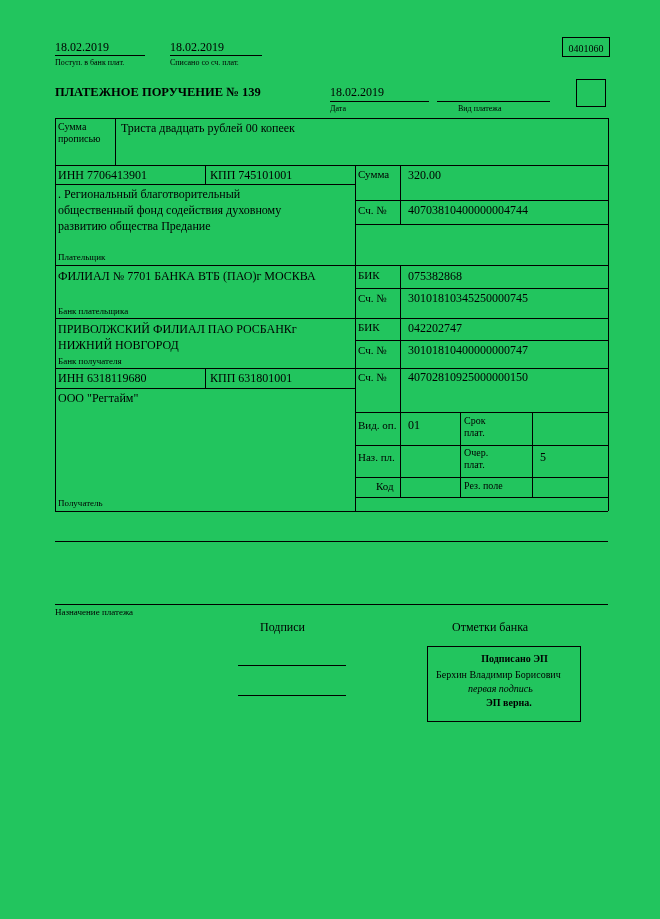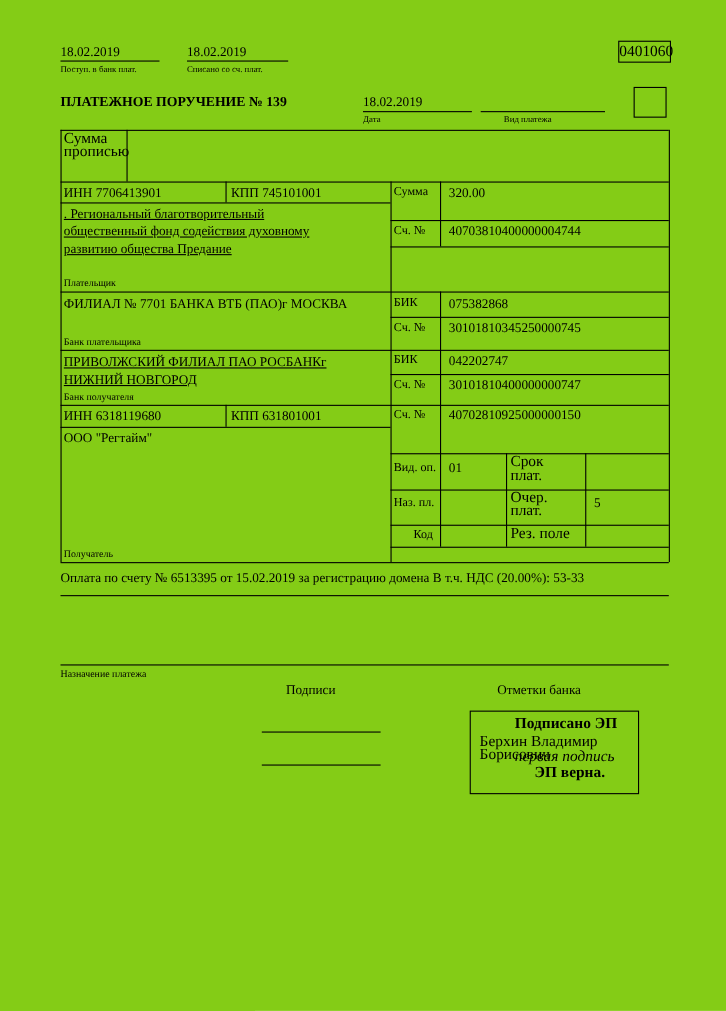--- a/index.html
+++ b/index.html
@@ -1,30 +1,30 @@
 <!DOCTYPE html>
 <html style="--stamp-color: #2222bb;"><head>
 <meta charset="utf-8">
 <style>
   * { margin:0; padding:0; box-sizing:border-box; }
   html,body { background:#ffffff; }
   .page {
-    position:relative; width:660px; height:919px; background:#84cc16;
+    position:relative; width:660px; height:919px; background:#22c55e;
     font-family:"Liberation Serif","DejaVu Serif",serif; color:#000; overflow:hidden;
   }
   .abs { position:absolute; white-space:pre-line; }
   .hl  { position:absolute; height:1px; background:#000; }
   .vl  { position:absolute; width:1px;  background:#000; }
   .box { position:absolute; border:1px solid #000; }
   .t12 { font-size:12px; line-height:14px; }
   .t11 { font-size:11px; line-height:13px; }
-  .t10 { font-size:14px; line-height:12px; }
+  .t10 { font-size:10px; line-height:12px; }
   .t9  { font-size:9px;  line-height:11px; }
   .t8  { font-size:8px;  line-height:10px; }
-  .lh16 { line-height:16px;text-decoration:underline; }
+  .lh16 { line-height:16px; }
   .b   { font-weight:bold; }
   .i   { font-style:italic;text-align:right; }
   .ctr { text-align:center; }
   .stamp-box {
     position:absolute; left:55px; top:618px; width:178px; height:132px;
     border:1px solid var(--stamp-color,#2222bb); color:var(--stamp-color,#2222bb);
   }
   .stamp-box .abs { color:var(--stamp-color,#2222bb); }
   .sig-box { position:absolute; left:427px; top:646px; width:154px; height:76px; border:1px solid #000; }
 </style>
@@ -48,20 +48,21 @@
   <div class="abs b" style="left:55px;top:85px;font-size:12.5px">ПЛАТЕЖНОЕ ПОРУЧЕНИЕ № 139</div>
   <div class="abs t12" style="left:330px;top:85px">18.02.2019</div>
   <div class="hl" style="left:330px;top:101px;width:99px"></div>
   <div class="abs t8" style="left:330px;top:104px">Дата</div>
   <div class="hl" style="left:437px;top:101px;width:113px"></div>
   <div class="abs t8" style="left:458px;top:104px">Вид платежа</div>
   <div class="box" style="left:576px;top:79px;width:30px;height:28px"></div>
 
   <div class="abs t10" style="left:58px;top:121px;width:55px">Сумма
 прописью</div>
+  <div class="abs t12" style="left:121px;top:121px">Триста двадцать рублей 00 копеек</div>
 
   <div class="hl" style="left:55px;top:118px;width:553px"></div>
   <div class="hl" style="left:55px;top:165px;width:553px"></div>
   <div class="hl" style="left:55px;top:184px;width:300px"></div>
   <div class="hl" style="left:355px;top:200px;width:253px"></div>
   <div class="hl" style="left:355px;top:224px;width:253px"></div>
   <div class="hl" style="left:55px;top:265px;width:553px"></div>
   <div class="hl" style="left:355px;top:288px;width:253px"></div>
   <div class="hl" style="left:55px;top:318px;width:553px"></div>
   <div class="hl" style="left:355px;top:340px;width:253px"></div>
@@ -121,21 +122,20 @@
   <div class="abs t12" style="left:408px;top:418px">01</div>
   <div class="abs t10" style="left:464px;top:415px">Срок
 плат.</div>
   <div class="abs t11" style="left:358px;top:451px">Наз. пл.</div>
   <div class="abs t10" style="left:464px;top:447px">Очер.
 плат.</div>
   <div class="abs t12" style="left:540px;top:450px">5</div>
   <div class="abs t11" style="left:376px;top:480px">Код</div>
   <div class="abs t10" style="left:464px;top:480px">Рез. поле</div>
 
-  <div class="abs t12" style="left:55px;top:518px;width:553px">Оплата по счету № 6513395 от 15.02.2019 за регистрацию домена В т.ч. НДС (20.00%): 53-33</div>
   <div class="hl" style="left:55px;top:541px;width:553px"></div>
   <div class="hl" style="left:55px;top:604px;width:553px"></div>
   <div class="abs t9" style="left:55px;top:607px">Назначение платежа</div>
 
   <div class="abs t12" style="left:260px;top:620px">Подписи</div>
   <div class="abs t12" style="left:452px;top:620px">Отметки банка</div>
 
   <div class="hl" style="left:238px;top:665px;width:108px"></div>
   <div class="hl" style="left:238px;top:695px;width:108px"></div>
 

